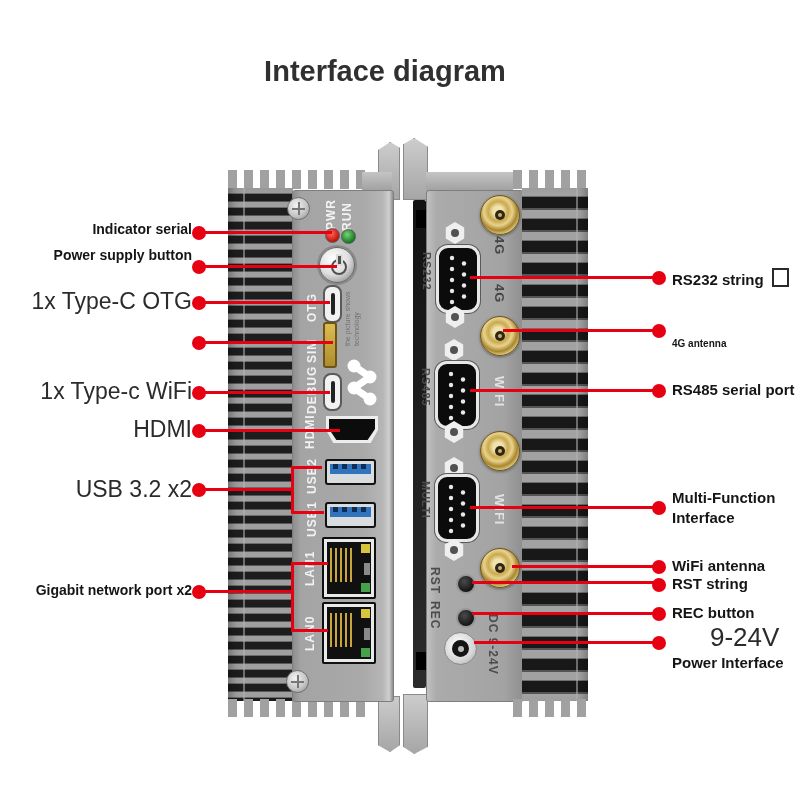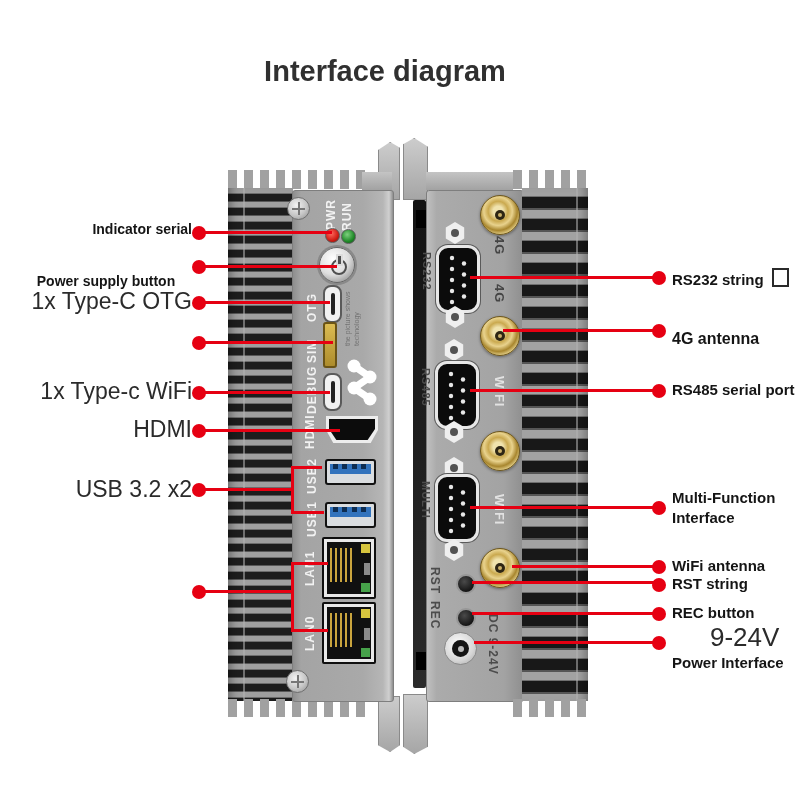--- a/index.html
+++ b/index.html
@@ -315,21 +315,21 @@
         <div class="mid"></div>
         <div class="pin"></div>
       </div>
     <div class="abs vdn slab" style="left:486px;top:614px;height:66px;font-size:12px;">DC 9-24V</div>
   </div>
 
   <div class="abs lab-left lab-small" style="top:221px;">Indicator serial</div>
   <div class="abs cdot" style="left:192px;top:226px;"></div>
   <div class="abs cline" style="left:203px;top:231px;width:129px;"></div>
 
-  <div class="abs lab-left lab-small" style="top:273px;text-align:center;">Power supply button</div>
+  <div class="abs lab-left lab-small" style="top:247px;">Power supply button</div>
   <div class="abs cdot" style="left:192px;top:260px;"></div>
   <div class="abs cline" style="left:203px;top:265px;width:134px;"></div>
 
   <div class="abs lab-left lab-large" style="top:288px;">1x Type-C OTG</div>
   <div class="abs cdot" style="left:192px;top:296px;"></div>
   <div class="abs cline" style="left:203px;top:301px;width:127px;"></div>
 
   <div class="abs cdot" style="left:192px;top:336px;"></div>
   <div class="abs cline" style="left:203px;top:341px;width:130px;"></div>
 
@@ -341,33 +341,34 @@
   <div class="abs cdot" style="left:192px;top:424px;"></div>
   <div class="abs cline" style="left:203px;top:429px;width:137px;"></div>
 
   <div class="abs lab-left lab-large" style="top:476px;">USB 3.2 x2</div>
   <div class="abs cdot" style="left:192px;top:483px;"></div>
   <div class="abs cline" style="left:203px;top:488px;width:90px;"></div>
   <div class="abs cvline" style="left:291px;top:466px;height:48px;"></div>
   <div class="abs cline" style="left:291px;top:466px;width:31px;"></div>
   <div class="abs cline" style="left:291px;top:511px;width:33px;"></div>
 
+  <div class="abs lab-left lab-small" style="top:582px;">Gigabit network port x2</div>
   <div class="abs cdot" style="left:192px;top:585px;"></div>
   <div class="abs cline" style="left:203px;top:590px;width:90px;"></div>
   <div class="abs cvline" style="left:291px;top:562px;height:70px;"></div>
   <div class="abs cline" style="left:291px;top:562px;width:37px;"></div>
   <div class="abs cline" style="left:291px;top:629px;width:37px;"></div>
 
   <div class="abs cline" style="left:470px;top:276px;width:184px;"></div>
   <div class="abs cdot" style="left:652px;top:271px;"></div>
   <div class="abs lab-right lab-small" style="top:268px;font-size:15px;"><span>RS232 string</span><span class="tofu"></span></div>
 
   <div class="abs cline" style="left:503px;top:329px;width:151px;"></div>
   <div class="abs cdot" style="left:652px;top:324px;"></div>
-  <div class="abs lab-right lab-small" style="top:330px;font-size:16px;">4G antenna</div>
+  <div class="abs lab-right lab-small" style="top:338px;font-size:10px;">4G antenna</div>
 
   <div class="abs cline" style="left:470px;top:389px;width:184px;"></div>
   <div class="abs cdot" style="left:652px;top:384px;"></div>
   <div class="abs lab-right lab-small" style="top:381px;font-size:15px;">RS485 serial port</div>
 
   <div class="abs cline" style="left:470px;top:506px;width:184px;"></div>
   <div class="abs cdot" style="left:652px;top:501px;"></div>
   <div class="abs lab-right lab-small lab-wrap" style="top:488px;font-size:15px;">Multi-Function Interface</div>
 
   <div class="abs cline" style="left:512px;top:565px;width:142px;"></div>

